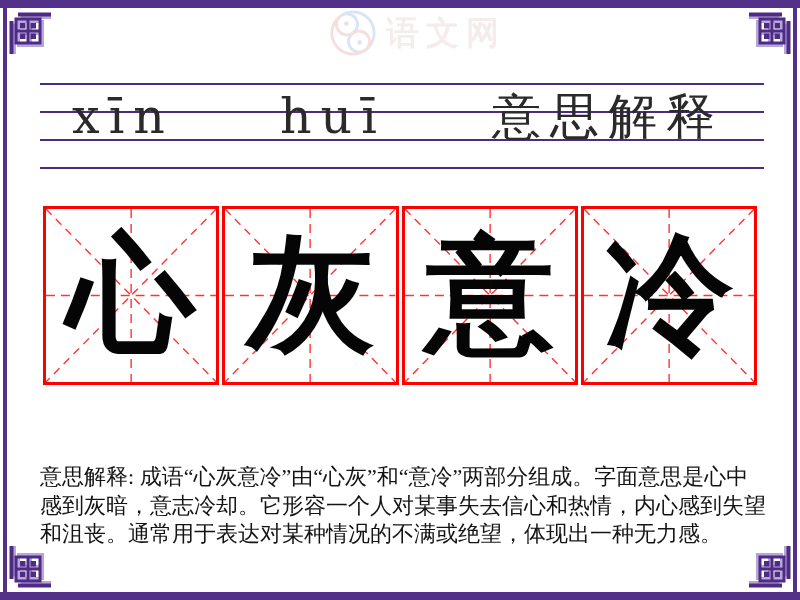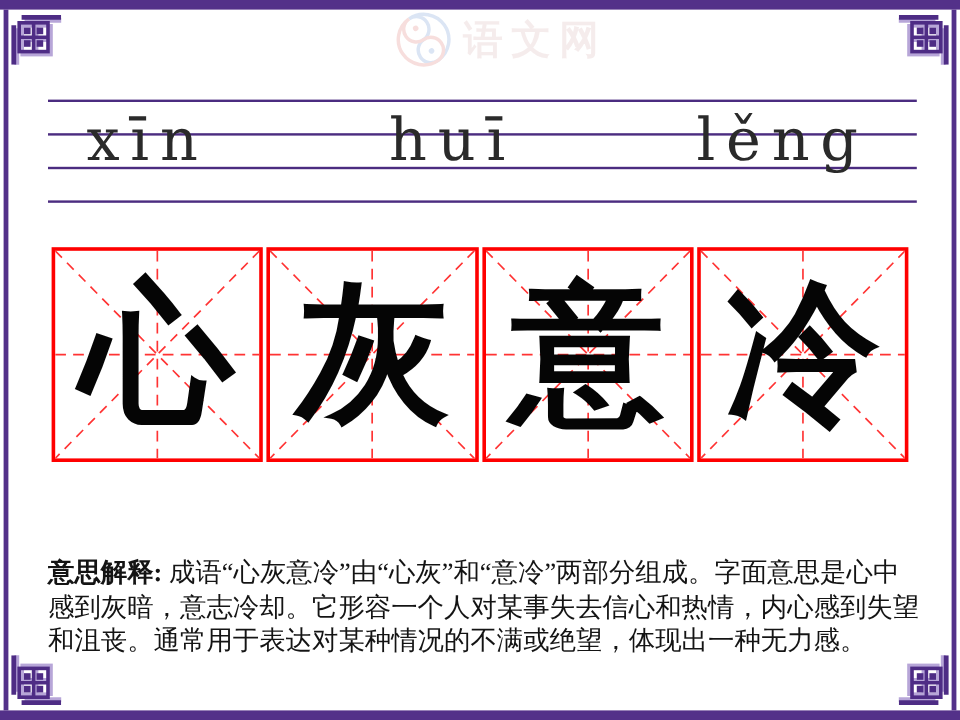--- a/index.html
+++ b/index.html
@@ -42,21 +42,21 @@
     position:absolute;left:0;top:0;right:0;bottom:0;display:flex;align-items:center;
     justify-content:center;font-size:128px;font-weight:bold;color:#050505;
     font-family:"Liberation Serif",serif;
   }
   
   .explain{
     position:absolute;left:40px;top:441px;width:726px;
     font-size:22px;line-height:28.5px;color:#141414;
     font-family:"Liberation Serif",serif;text-align:left;
   }
-  .explain b{font-weight:bold;}
+  .explain b{font-weight:normal;}
 </style>
 </head>
 <body>
 
 <div class="bar top"></div>
 <div class="bar bottom"></div>
 <div class="edge left"></div>
 <div class="edge right"></div>
 
 <div class="corner tl">
@@ -154,21 +154,21 @@
 
 <div>
   <div class="py-line" style="top:83px"></div>
   <div class="py-line" style="top:111px"></div>
   <div class="py-line" style="top:139px"></div>
   <div class="py-line" style="top:167px"></div>
 </div>
 <div class="py-text">
   <span>xīn</span>
   <span>huī</span>
-  <span>lěng</span>
+  <span>意思解释</span>
 </div>
 
 <div class="boxes">
   <div class="box">
     <svg class="grid" viewBox="0 0 171 173" preserveAspectRatio="none">
       <g stroke="#ff3333" stroke-width="1.4" fill="none">
         <line x1="0" y1="86.5" x2="171" y2="86.5" stroke-dasharray="9 6"></line>
         <line x1="85.5" y1="0" x2="85.5" y2="173" stroke-dasharray="9 6"></line>
         <line x1="0" y1="0" x2="171" y2="173" stroke-dasharray="8 6"></line>
         <line x1="171" y1="0" x2="0" y2="173" stroke-dasharray="8 6"></line>

